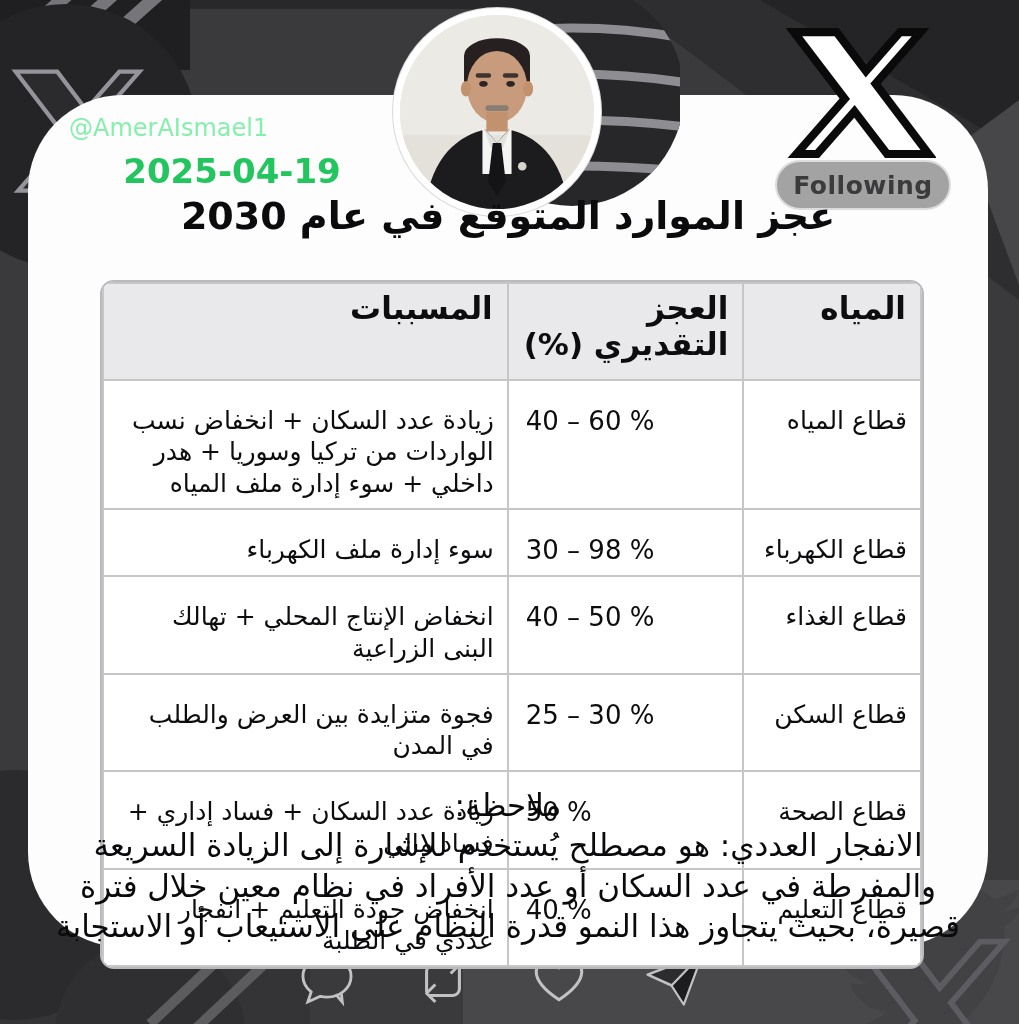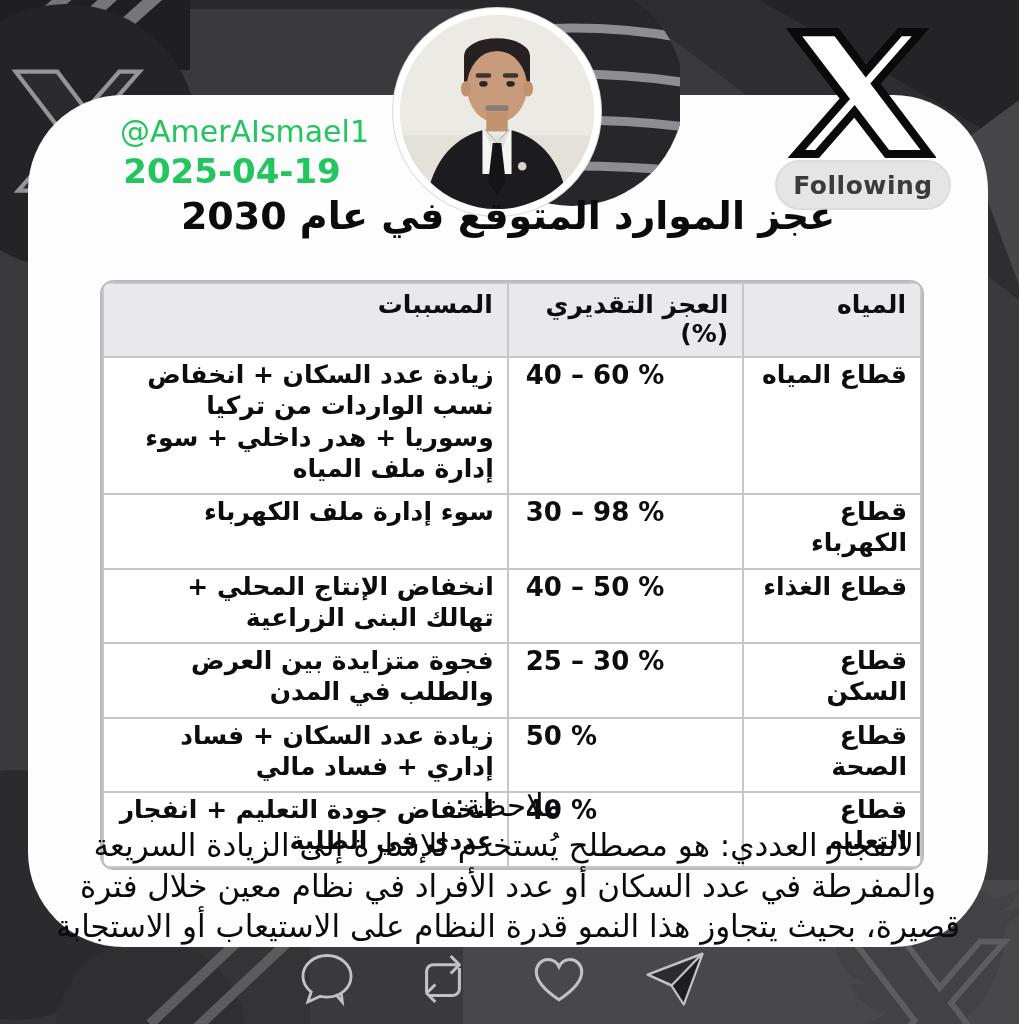--- a/index.html
+++ b/index.html
@@ -12,36 +12,36 @@
   
   .ball{position:absolute;left:460px;top:-12px;width:220px;height:230px;z-index:2;}
   
   .avatar{position:absolute;left:393px;top:8px;width:194px;height:194px;
           border-radius:50%;border:7px solid #ffffff;overflow:hidden;z-index:3;
           background:#ece9e4;box-shadow:0 0 0 1px #d8d8da;}
   
   .x-sticker{position:absolute;left:786px;top:18px;width:150px;height:150px;z-index:3;}
   
   .following{position:absolute;left:775px;top:160px;width:172px;height:46px;z-index:3;
-             background:#e5e5e5;border:2px solid #dcdcde;border-radius:26px;
+             background:#a3a3a3;border:2px solid #dcdcde;border-radius:26px;
              display:flex;align-items:center;justify-content:center;
              font-size:25px;font-weight:bold;color:#3b3b3d;letter-spacing:.5px;}
   .username{position:absolute;left:69px;top:114px;width:300px;z-index:3;
-            text-align:right;font-size:30px;color:#22c55e;}
+            text-align:left;font-size:24px;color:#86efac;}
   .post-date{position:absolute;left:82px;top:151px;width:300px;z-index:3;
              text-align:center;font-size:34px;font-weight:bold;color:#22c55e;}
   .title{position:absolute;left:128px;top:194px;width:760px;z-index:3;
          direction:rtl;text-align:center;font-size:38px;font-weight:bold;color:#0b0b0d;}
   
   .table-wrap{position:absolute;left:100px;top:280px;width:820px;z-index:3;
               border:2px solid #b9b9bd;border-radius:14px;overflow:hidden;background:#fff;}
   table{border-collapse:collapse;width:100%;direction:rtl;}
   th,td{border:2px solid #c6c6c9;vertical-align:top;color:#0d0d0f;}
-  th{background:#e9e9eb;font-size:25px;font-weight:bold;padding:6px 14px 8px;text-align:right;}
-  td{font-size:25px;font-weight:bold;line-height:1.25;padding:1px 13px 9px;text-align:right;margin-top:36px;}
+  th{background:#e9e9eb;font-size:31px;font-weight:bold;padding:6px 14px 17px;text-align:right;}
+  td{font-size:25px;font-weight:normal;line-height:1.25;padding:24px 13px 9px;text-align:right;margin-top:36px;}
   td.col-deficit{direction:ltr;text-align:left;padding-left:17px;font-size:26px;}
   
   .note{position:absolute;left:48px;top:785px;width:920px;z-index:3;direction:rtl;
         text-align:center;color:#0a0a0c;font-weight:normal;font-size:31px;line-height:1.3;}
   
   .actions{position:absolute;left:292px;top:944px;z-index:2;display:flex;gap:46px;}
   .actions svg{display:block;}
 </style>
 </head>
 <body>

